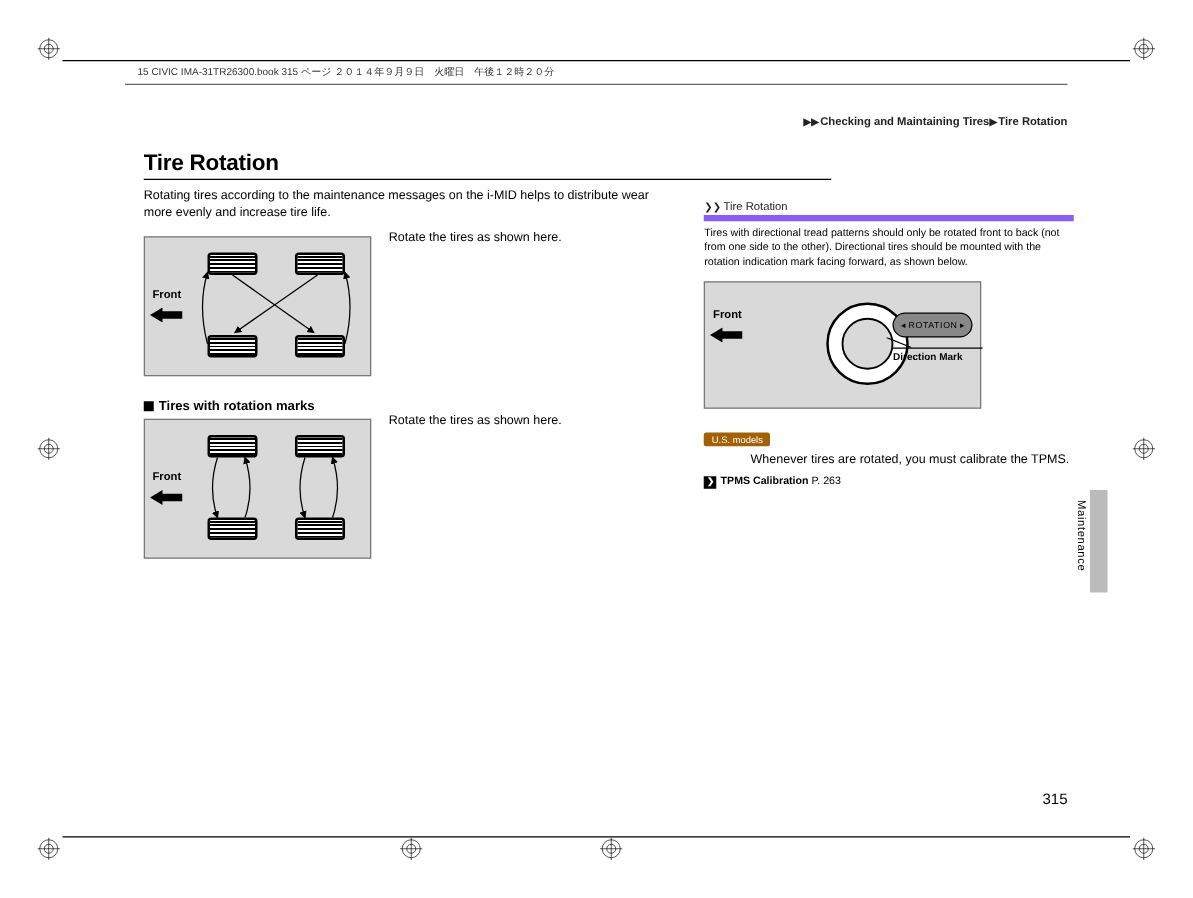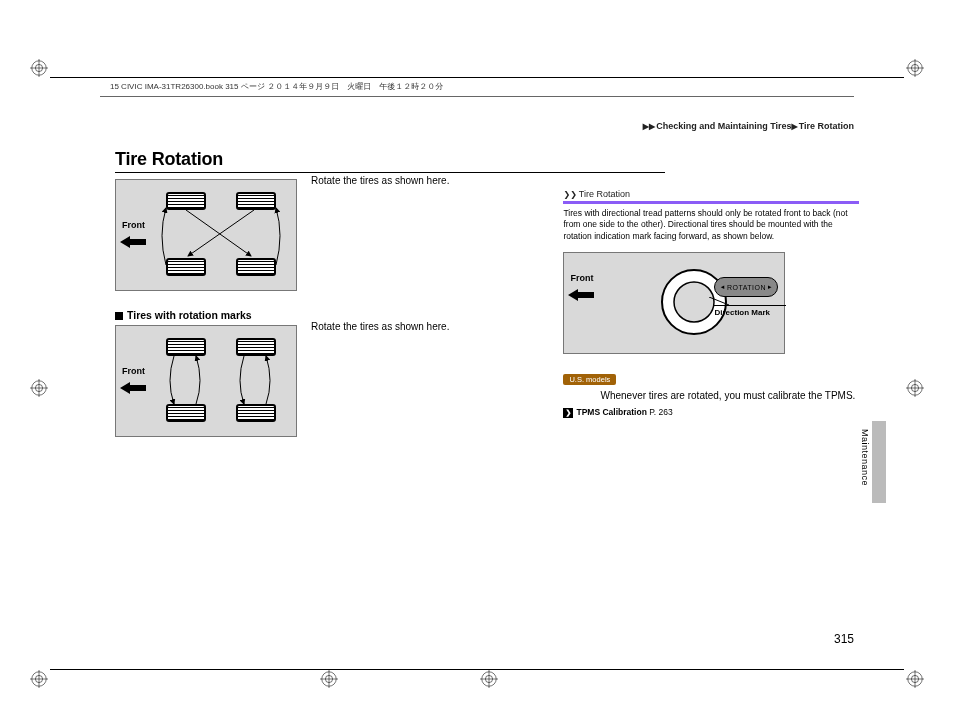--- a/index.html
+++ b/index.html
@@ -8,21 +8,21 @@
     font-family: "Helvetica Neue", Arial, sans-serif;
     background: #fff;
     width: 954px;
     height: 718px;
     position: relative;
     overflow: hidden;
     color: #000;
   }
   .page {
     position: absolute;
-    left: 0; top: 0; right: 0; bottom: 0; margin-top: 29px;
+    left: 0; top: 0; right: 0; bottom: 0;
   }
   
   .reg {
     position: absolute;
     width: 18px; height: 18px;
   }
   .reg svg { width: 18px; height: 18px; display: block; }
   .reg.tl { left: 30px; top: 30px; }
   .reg.tr { right: 30px; top: 30px; }
   .reg.bl { left: 30px; bottom: 30px; }
@@ -157,21 +157,21 @@
   }
   .d2 .t1 { left: 50px; top: 12px; }
   .d2 .t2 { left: 120px; top: 12px; }
   .d2 .t3 { left: 50px; top: 78px; }
   .d2 .t4 { left: 120px; top: 78px; }
 
   
   .side-head {
     font-size: 9px;
     color: #222;
-    border-bottom: 3px solid #8b5cf6;
+    border-bottom: 5px solid #8b5cf6;
     padding-bottom: 2px;
     margin-top: 10px;
     margin-bottom: 4px;
   }
   .side-head .dbl {
     font-size: 8px;
     margin-right: 2px;
   }
   .side-text {
     font-size: 8.5px;
@@ -347,20 +347,21 @@
   <div class="breadcrumb">
     <span class="tri">▶▶</span><span>Checking and Maintaining Tires</span><span class="tri">▶</span><span>Tire Rotation</span>
   </div>
 
   <div class="content">
     <h1 class="title">Tire Rotation</h1>
     <div class="title-rule"></div>
 
     <div class="colwrap">
       <div class="col-left">
+        <p class="intro">Rotating tires according to the maintenance messages on the i-MID helps to distribute wear more evenly and increase tire life.</p>
 
         <div class="diagram-row">
           <div class="diagram d1">
             <div class="tire t1"></div>
             <div class="tire t2"></div>
             <div class="tire t3"></div>
             <div class="tire t4"></div>
             <svg class="arrows" viewBox="0 0 180 110">
               <defs>
                   <marker id="ah1" markerWidth="6" markerHeight="6" refX="5" refY="3" orient="auto">

